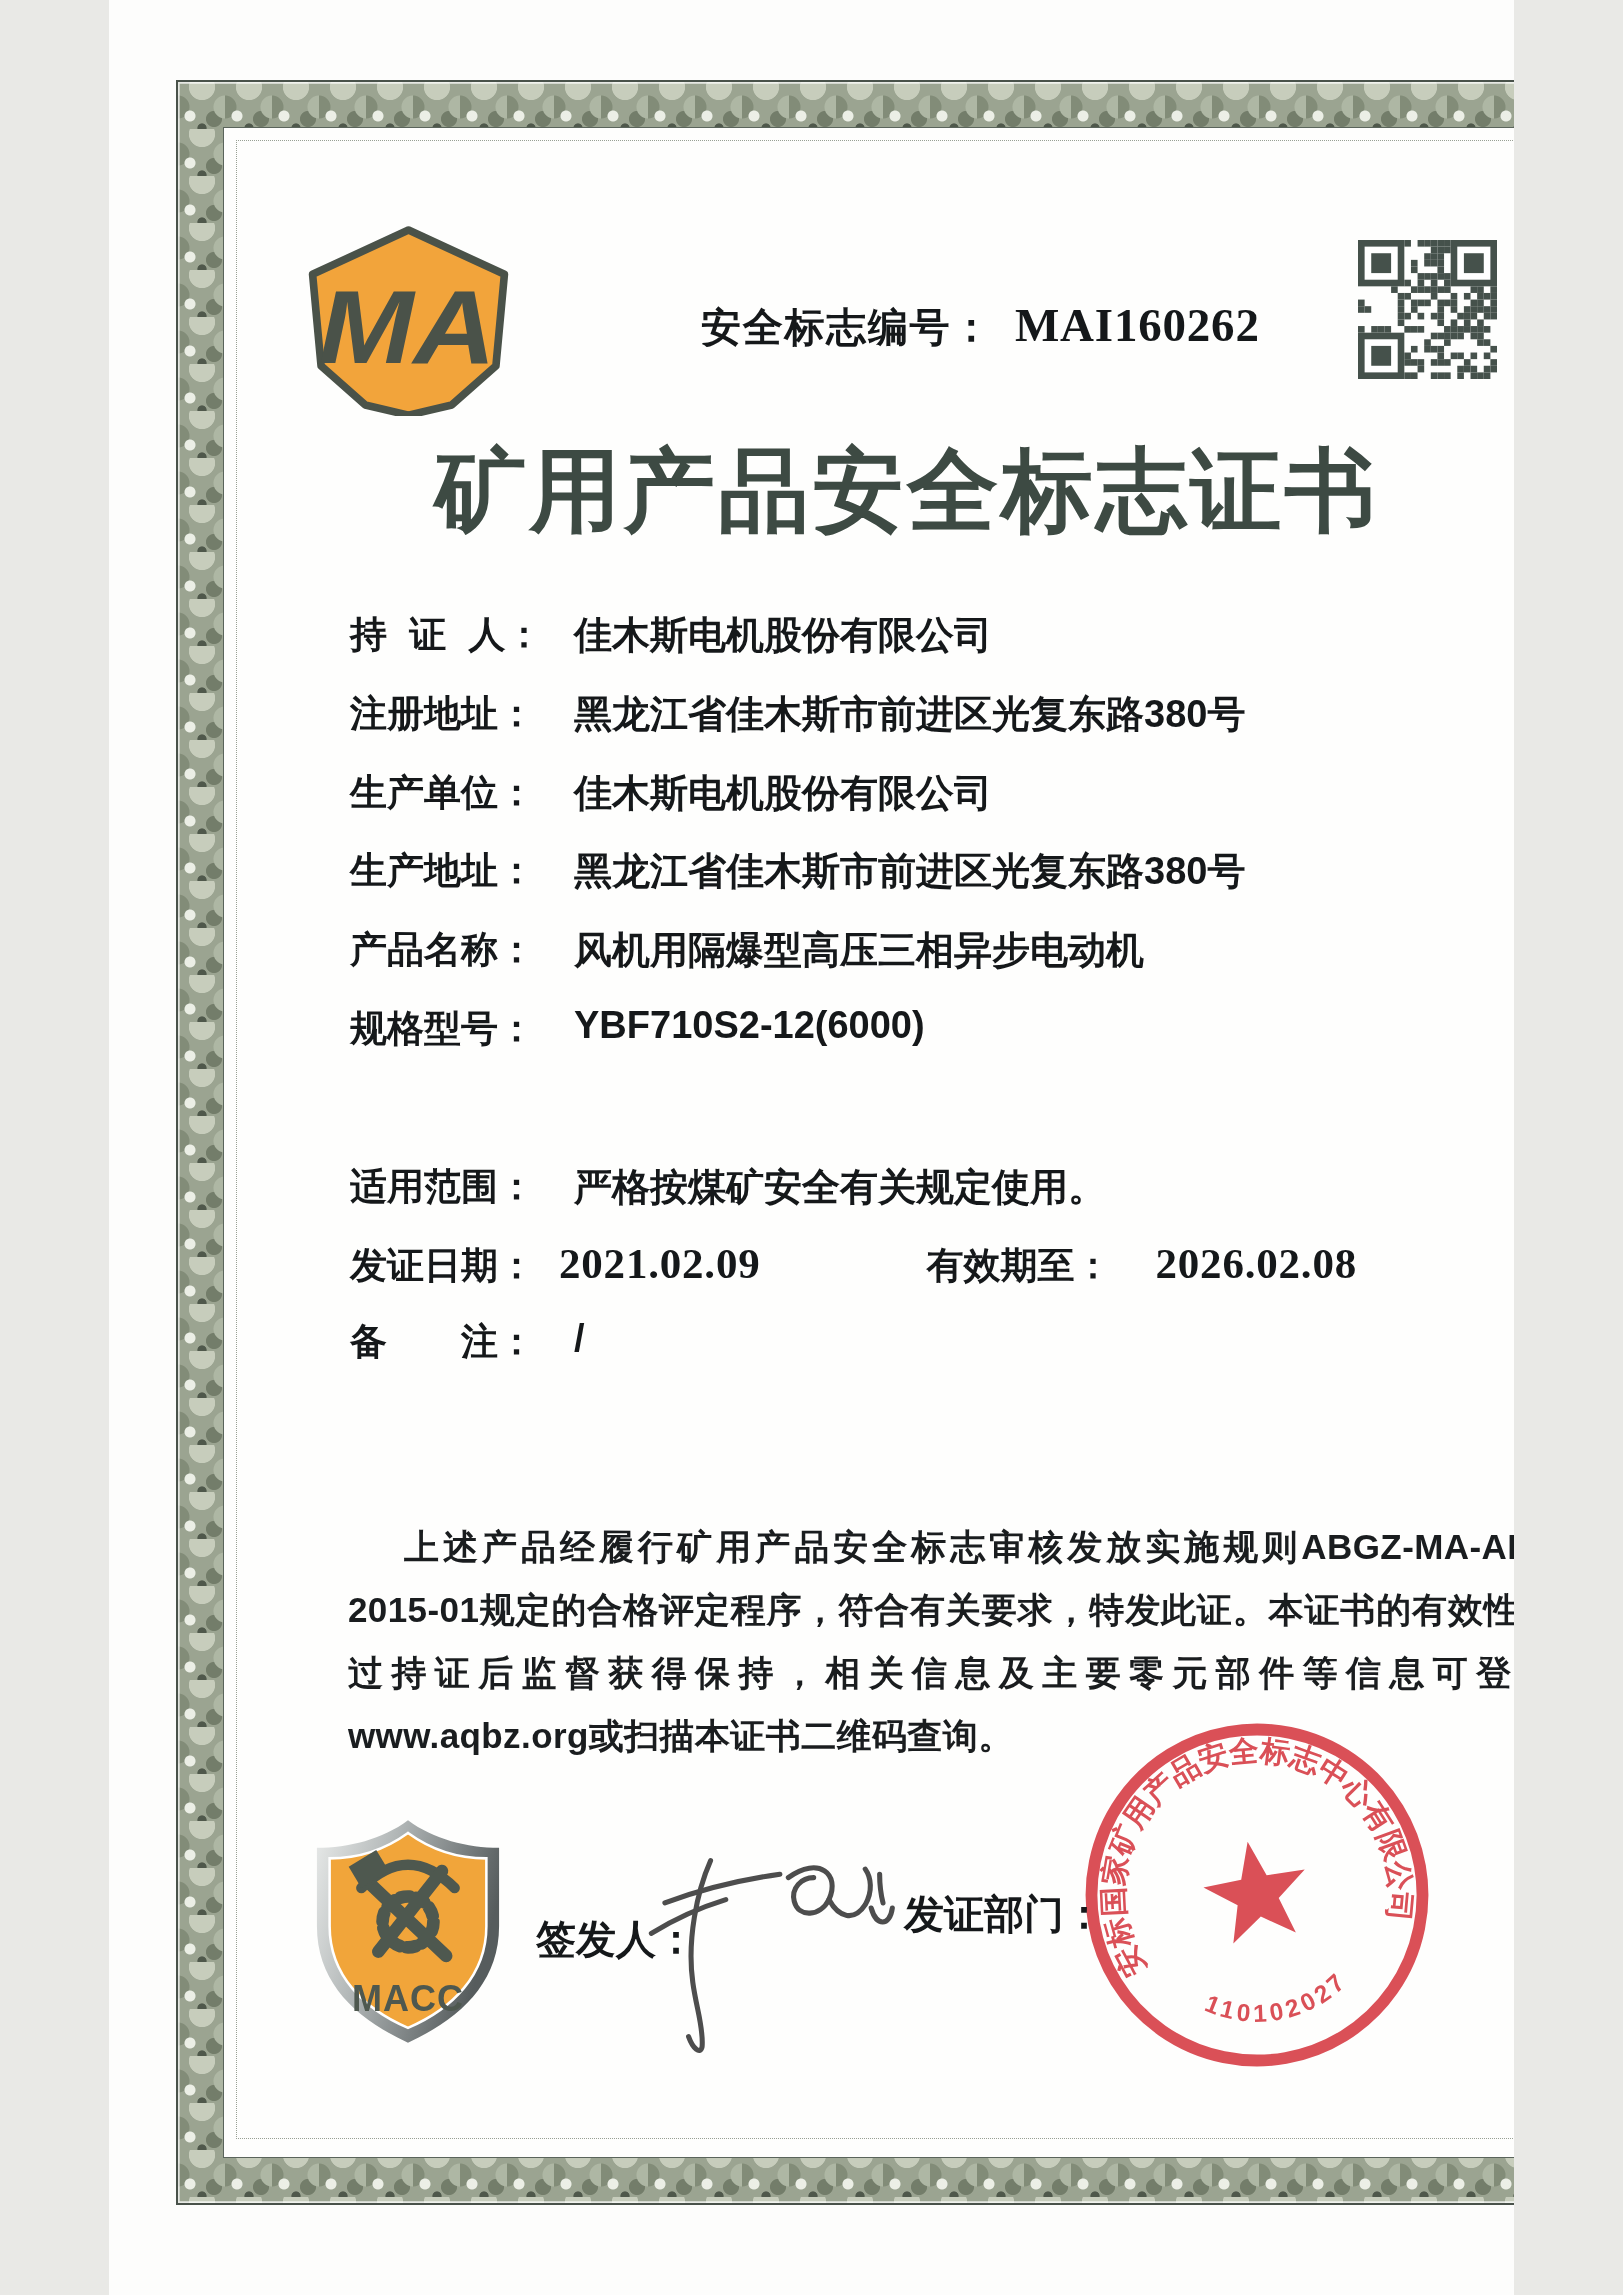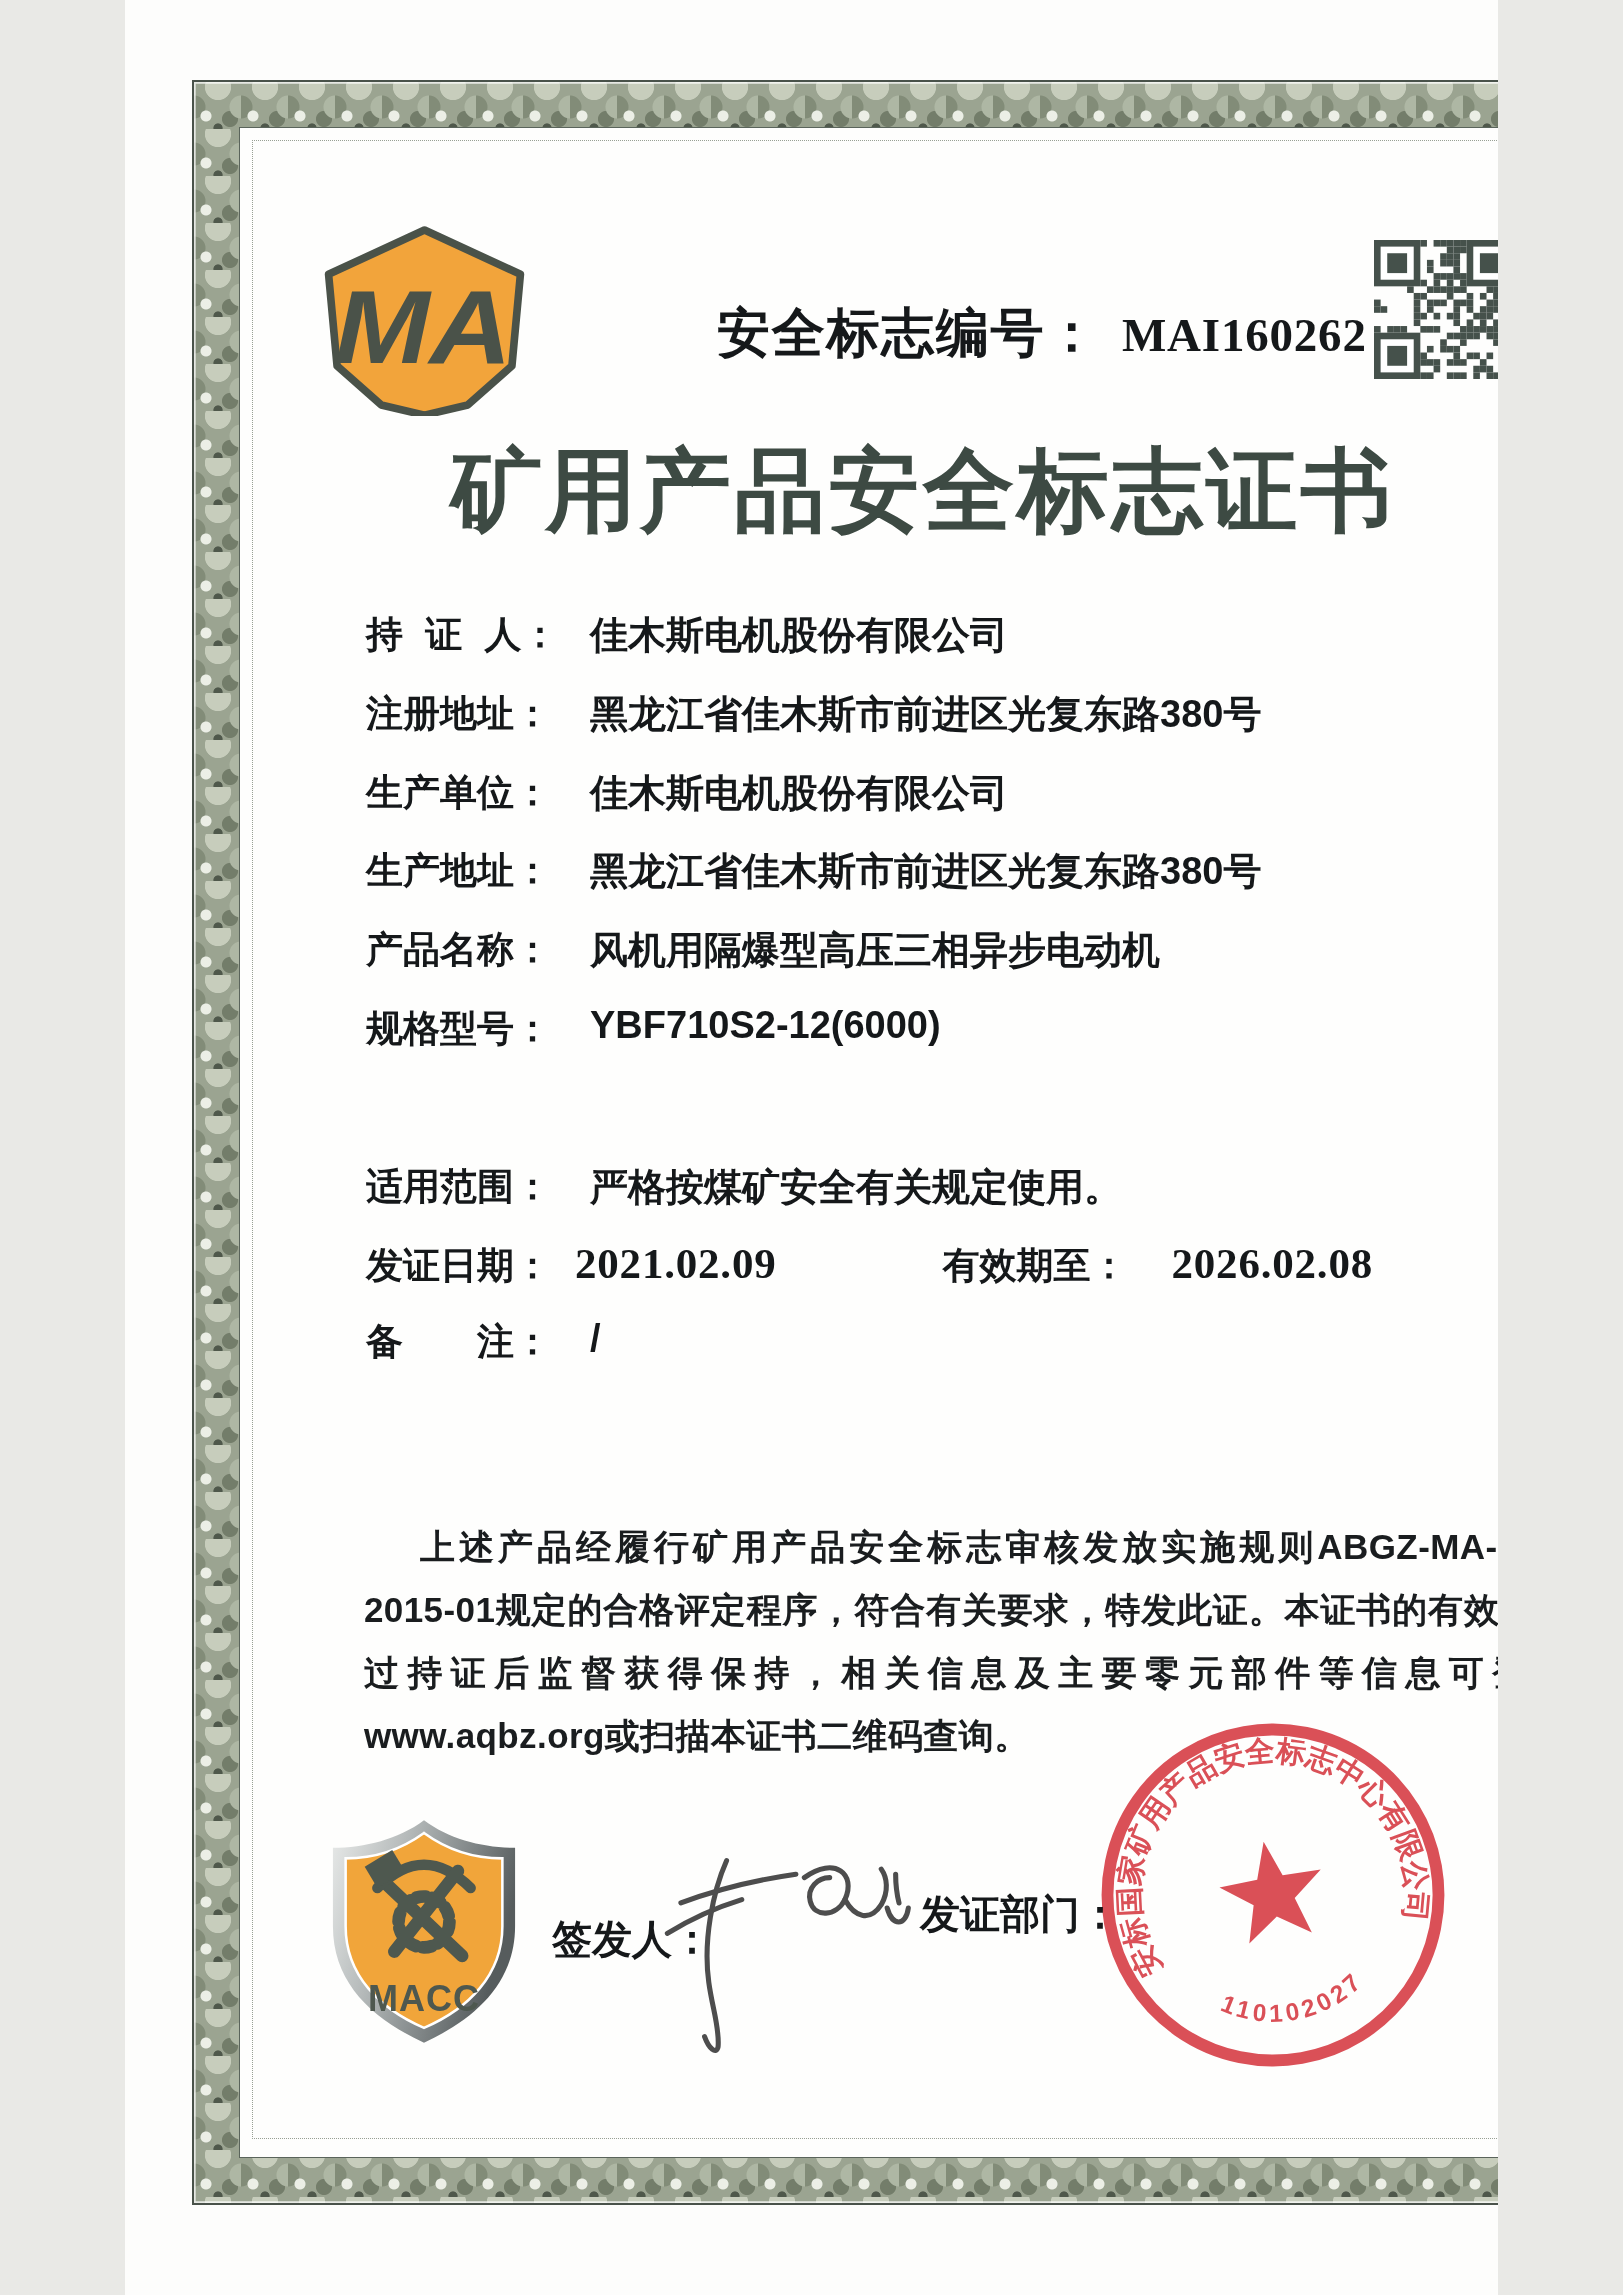--- a/index.html
+++ b/index.html
@@ -1,19 +1,19 @@
 <!DOCTYPE html>
 <html style="font-size:13.5px"><head>
 <meta charset="utf-8">
 <style>
   html,body{margin:0;padding:0;background:#e9e9e6;}
   .page{
     position:relative; width:1373px; height:2295px; margin:0 auto;
     background:#fdfdfc; overflow:hidden;
-    font-family:"Liberation Sans",sans-serif; color:#15181a;
+    font-family:"Liberation Sans",sans-serif; color:#15181a;padding-left:32px;
   }
   
   .ornate{
     position:absolute; left:67px; top:80px; width:1464px; height:2125px;
     box-sizing:border-box;
     background-color:#9ba491;
     background-image:
       radial-gradient(circle at 12px 34px, rgba(240,243,235,.95) 0 5px, rgba(240,243,235,0) 6px),
       radial-gradient(circle at 24px 5px,  #c7cdbc 0 12.7px, rgba(0,0,0,0) 13.5px),
       radial-gradient(circle at 0px 25px,  #828c78 0 11px, rgba(0,0,0,0) 12px),
@@ -31,21 +31,21 @@
     position:absolute; left:127px; top:140px; width:1343px; height:1997px;
     border:1.7px dotted #98a094; pointer-events:none;
   }
   .scan-line{
     position:absolute; left:1599px; top:47px; width:2.5px; height:2198px;
     background:#d4d4cd; opacity:.7;
   }
   
   .ma-logo{position:absolute; left:193px; top:225px; width:213px; height:191px;}
   .cert-no{position:absolute; left:592px; top:298px; display:flex; align-items:baseline;}
-  .cert-no .lbl{font-size:53px; font-weight:700; letter-spacing:1.7px; white-space:pre;}
+  .cert-no .lbl{font-size:40px; font-weight:700; letter-spacing:1.7px; white-space:pre;}
   .cert-no .val{font-family:"Liberation Serif",serif; font-size:47px; font-weight:600; margin-left:22px; letter-spacing:0.8px;}
   .qr-svg{position:absolute; left:1249px; top:240px; width:139px; height:139px;}
   
   .title{
     position:absolute; left:114px; top:430px; width:1368px;
     text-align:center; font-family:"Liberation Serif",serif;
     font-size:91px; font-weight:700; letter-spacing:3.4px; color:#3d4a43;
   }
   
   .row{position:absolute; left:241px; display:flex; align-items:flex-start; height:52px;}

